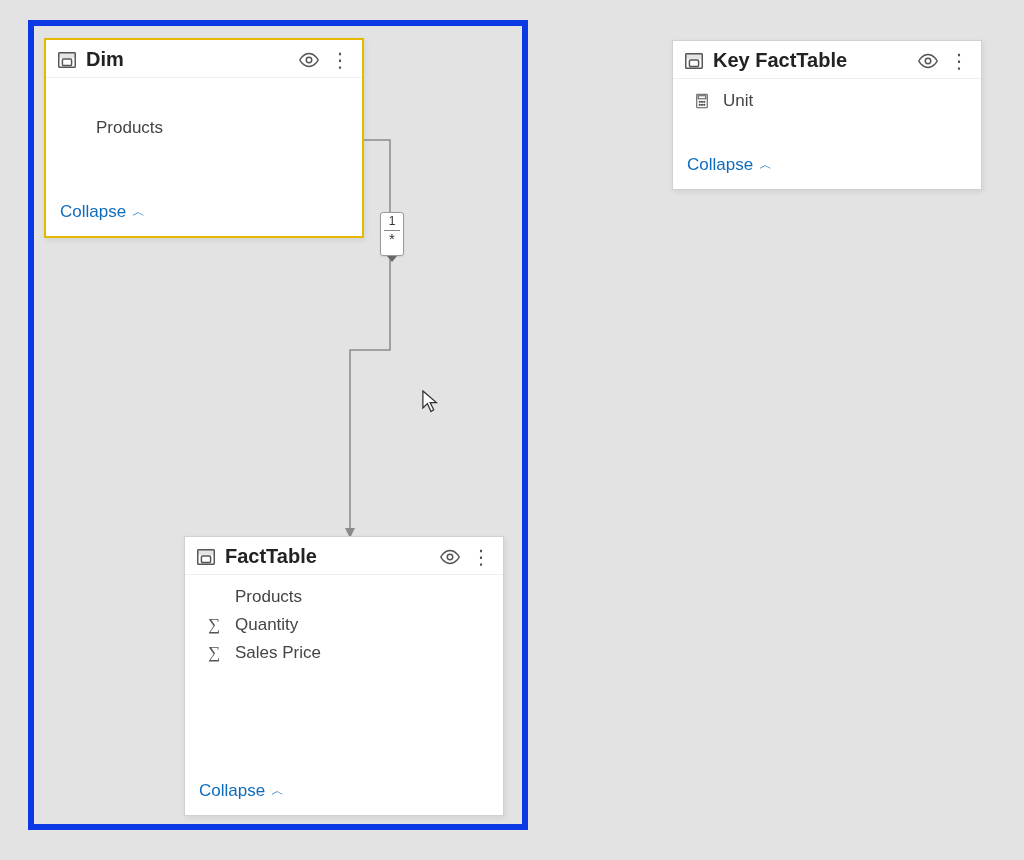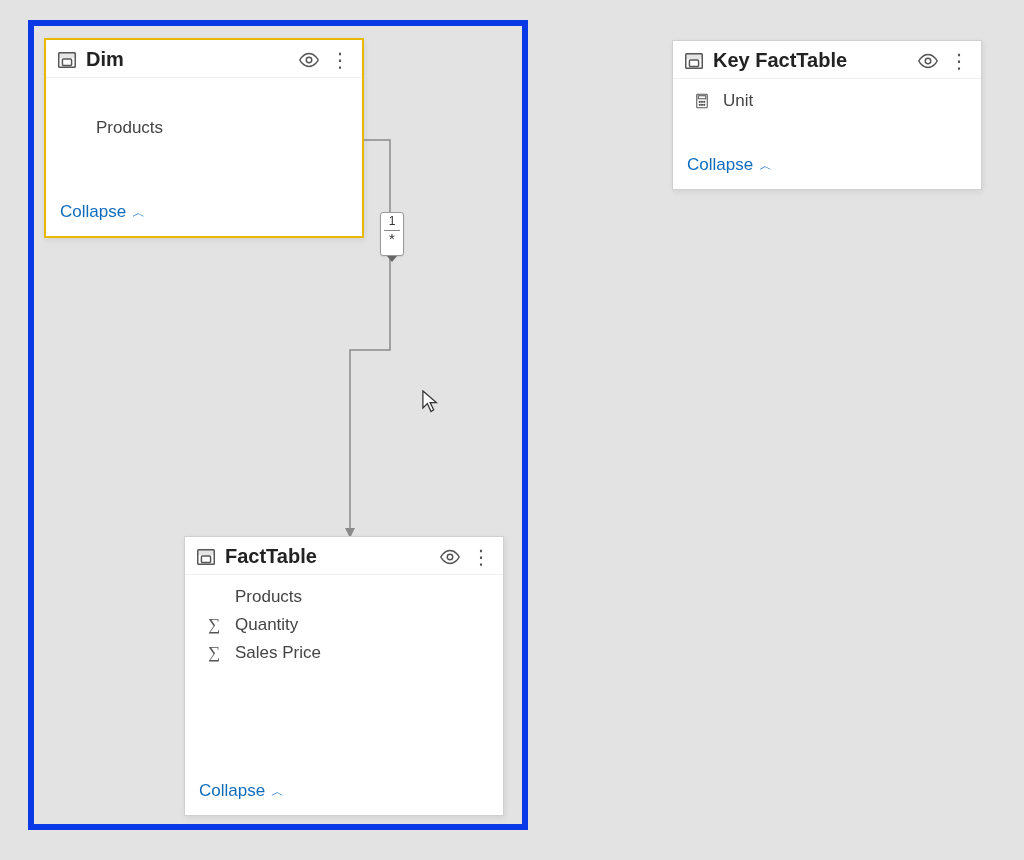--- a/index.html
+++ b/index.html
@@ -85,21 +85,21 @@
     margin-left: 10px;
   }
   .card-footer {
     padding: 10px 14px 14px 14px;
   }
   .collapse-link {
     color: #0f6cbd;
     font-size: 17px;
     cursor: pointer;
     display: inline-flex;
-    align-items: flex-end;
+    align-items: center;
   }
   .collapse-link .chev {
     margin-left: 6px;
     font-size: 13px;
   }
   .rel-svg {
     position: absolute;
     left: 0; top: 0;
     pointer-events: none;
   }

